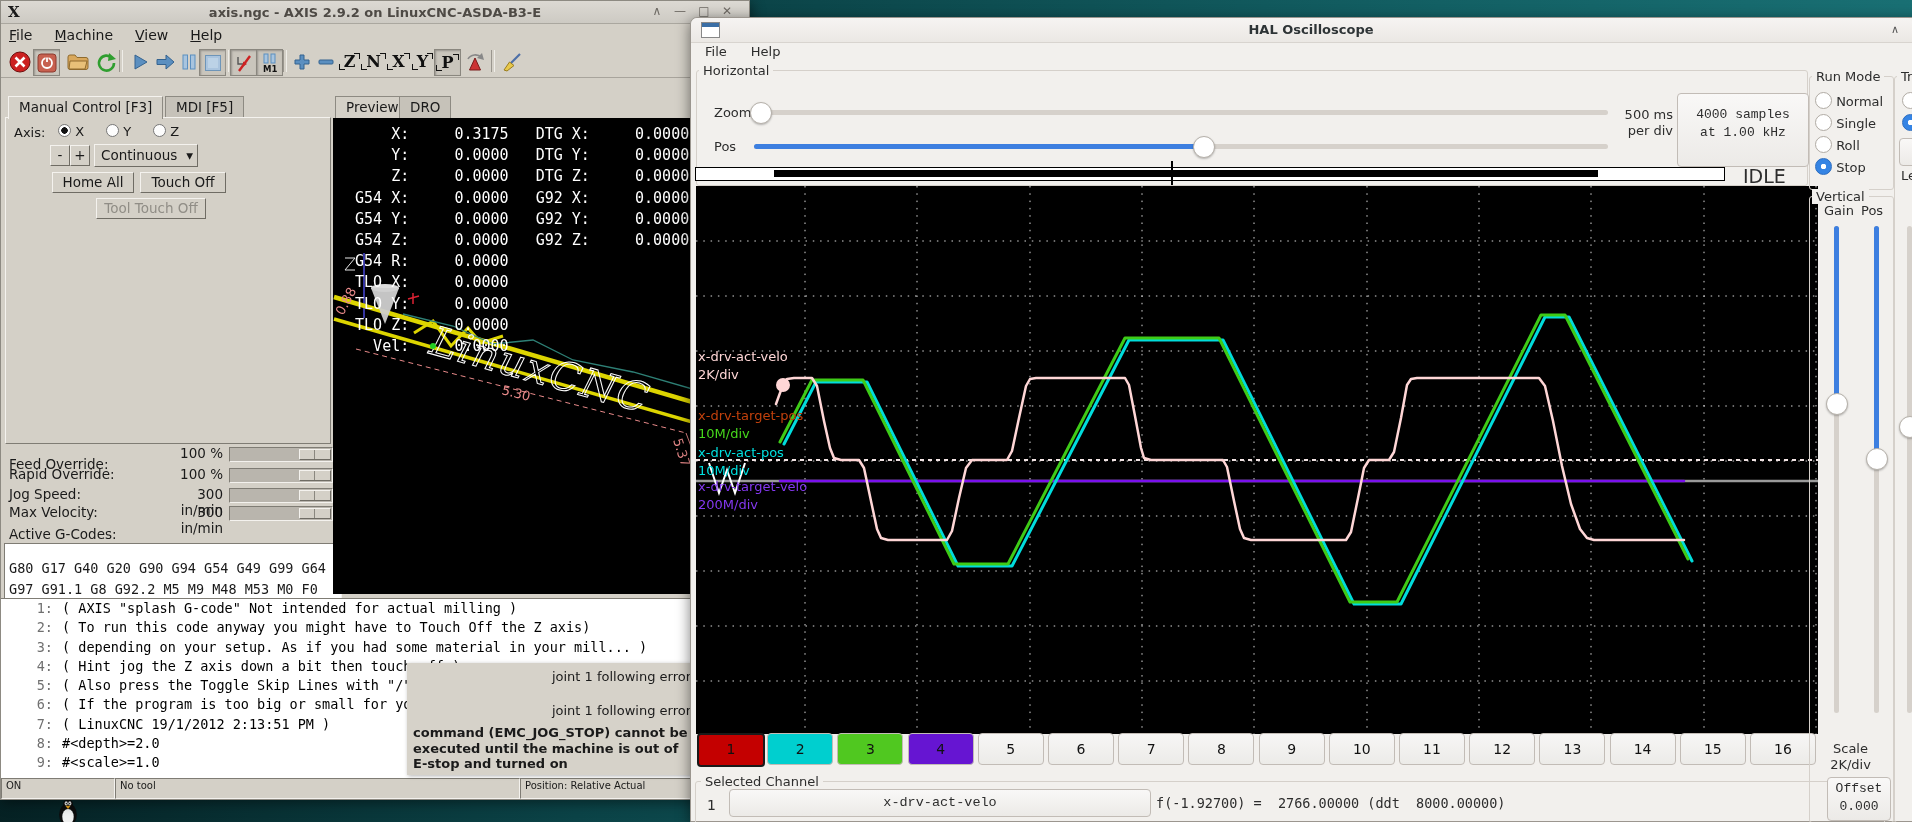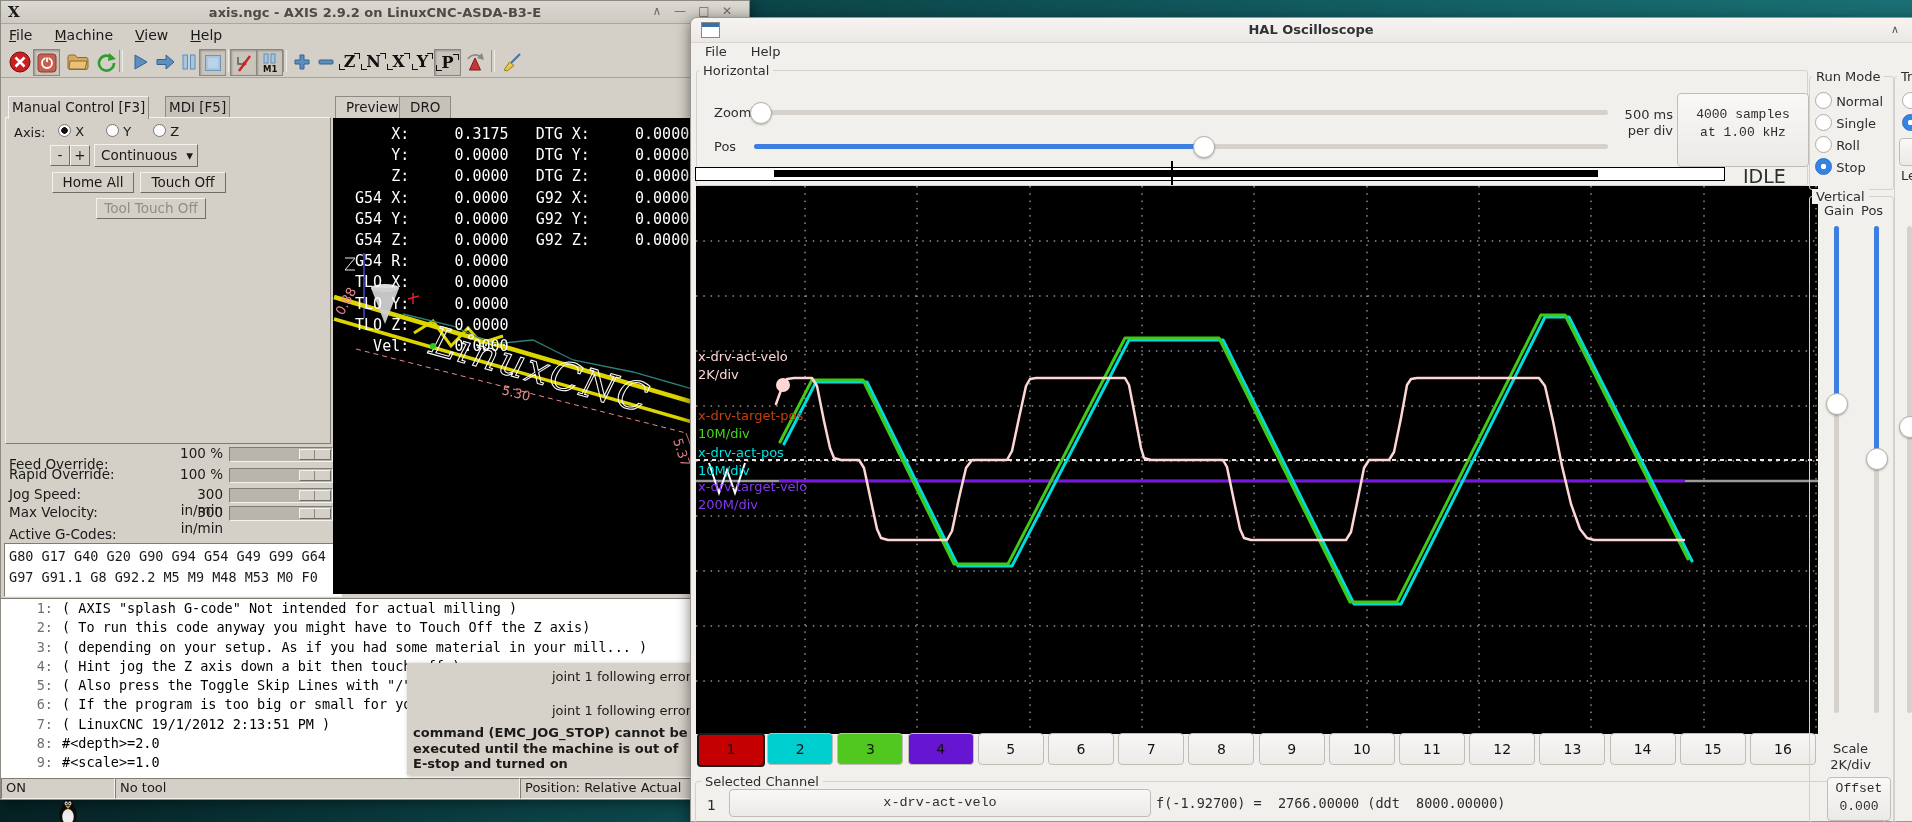--- a/index.html
+++ b/index.html
@@ -21,47 +21,47 @@
   #axis-toolbar{position:absolute;left:0;top:45px;right:0;height:31px;border-bottom:1px solid #a8a49c;}
   .tool{position:absolute;top:3px;width:25px;height:25px;display:flex;align-items:center;justify-content:center;}
   .tool.pressed{border:1px solid #8a877f;background:#c9c5bc;box-shadow:inset 1px 1px 2px rgba(0,0,0,.25);}
   .tool svg{display:block;}
   .tsep{position:absolute;top:4px;width:2px;height:22px;border-left:1px solid #9a968e;border-right:1px solid #efede8;}
   .letter-ic{font-family:"DejaVu Serif","Liberation Serif",serif;font-weight:bold;font-size:16px;color:#111;position:relative;padding:0 3px;}
   .letter-ic:before{content:"";position:absolute;left:-2px;bottom:1px;width:5px;height:5px;border-left:1px solid #111;border-bottom:1px solid #111;}
   .letter-ic:after{content:"";position:absolute;right:-2px;top:1px;width:5px;height:5px;border-right:1px solid #111;border-top:1px solid #111;}
   
   #left-panel{position:absolute;left:4px;top:95px;width:326px;height:348px;}
-  .tab{position:absolute;top:0;height:21px;padding:0 3px;line-height:21px;background:#c6c2b9;border:1px solid #8d8a82;border-bottom:none;font-size:13.5px;}
+  .tab{position:absolute;top:0;height:21px;padding:0 10px;line-height:21px;background:#c6c2b9;border:1px solid #8d8a82;border-bottom:none;font-size:13.5px;}
   .tab.active{background:#d4d0c7;height:22px;z-index:2;border-top:1px solid #f4f2ee;border-left:1px solid #f4f2ee;}
   .panel-frame{position:absolute;left:0;top:21px;right:0;bottom:0;background:#d4d0c7;
      border-top:1px solid #f4f2ee;border-left:1px solid #f4f2ee;border-right:1px solid #7f7c74;border-bottom:1px solid #7f7c74;}
   .gtk-radio{display:inline-block;width:11px;height:11px;border-radius:50%;background:#fdfdfd;border:1px solid #777;vertical-align:-1px;}
   .gtk-radio.sel{background:radial-gradient(circle at 50% 50%, #111 0 3px, #fdfdfd 3.5px);}
   .btn{display:inline-block;text-align:center;background:#d4d0c7;border-top:1px solid #f4f2ee;border-left:1px solid #f4f2ee;border-right:1px solid #6f6c64;border-bottom:1px solid #6f6c64;font-size:13.5px;}
   .btn.disabled{color:#908d86;}
   
   .ovr-label{position:absolute;left:8px;font-size:13.5px;}
   .ovr-slider{position:absolute;left:228px;width:102px;height:13px;background:#b9b5ad;}
   .ovr-handle{position:absolute;right:1px;top:1px;width:30px;height:9px;background:#d4d0c7;border-top:1px solid #f4f2ee;border-left:1px solid #f4f2ee;border-right:1px solid #6f6c64;border-bottom:1px solid #6f6c64;}
   .ovr-handle:after{content:"";position:absolute;left:14px;top:0;bottom:0;border-left:1px solid #8a877f;}
-  #gcodes-box{position:absolute;left:3px;top:542px;width:328px;height:48px;background:#ffffff;font-family:"DejaVu Sans Mono","Liberation Mono",monospace;font-size:13.5px;line-height:21px;padding:2px 4px;white-space:pre;}
+  #gcodes-box{position:absolute;left:3px;top:542px;width:328px;height:48px;background:#ffffff;font-family:"DejaVu Sans Mono","Liberation Mono",monospace;font-size:13.5px;line-height:21px;padding:14px 4px;white-space:pre;}
   
   .ptab{position:absolute;top:95px;height:21px;padding:0 10px;line-height:21px;background:#c6c2b9;border:1px solid #8d8a82;border-bottom:none;font-size:13.5px;}
   .ptab.active{background:#d4d0c7;}
   #preview-canvas{position:absolute;left:332px;top:117px;width:363px;height:476px;background:#000;overflow:hidden;}
   #dro-pre{position:absolute;left:4px;top:6px;margin:0;color:#fff;font-family:"DejaVu Sans Mono","Liberation Mono",monospace;font-size:15px;line-height:21.2px;white-space:pre;}
   
   #text-area{position:absolute;left:0px;top:597px;width:748px;height:179px;background:#fff;border-top:1px solid #7f7c74;overflow:hidden;
      font-family:"DejaVu Sans Mono","Liberation Mono",monospace;font-size:13.5px;line-height:19.3px;white-space:pre;}
   .gl{display:flex;}
   .gl .num{width:52px;text-align:right;color:#707070;flex:none;}
   .gl .txt{margin-left:9px;color:#000;}
   
-  #statusbar{position:absolute;left:0;bottom:0;width:748px;height:21px;display:flex;font-size:13px;}
+  #statusbar{position:absolute;left:0;bottom:0;width:748px;height:21px;display:flex;font-size:10px;}
   .scell{border-top:1px solid #7f7c74;border-left:1px solid #7f7c74;border-right:1px solid #f4f2ee;border-bottom:1px solid #f4f2ee;padding:1px 4px;height:17px;}
   
   #notify{position:absolute;left:407px;top:663px;width:294px;height:112px;background:#d6d2c9;box-shadow:1px 1px 4px rgba(0,0,0,.3);font-size:13px;z-index:5;}
   .nright{position:absolute;right:10px;text-align:right;}
   #notify-body{position:absolute;left:6px;top:62px;width:282px;line-height:15.5px;font-weight:bold;}
   
   #scope-win{position:absolute;left:690px;top:17px;width:1240px;height:803px;background:#f2f0ed;border:1px solid #9b968f;border-radius:7px 7px 0 0;box-shadow:0 3px 14px rgba(0,0,0,.5);z-index:10;font-size:13px;color:#2d2d2d;}
   #scope-title{position:absolute;left:0;top:0;width:1222px;height:24px;border-bottom:1px solid #d8d4cf;border-radius:7px 7px 0 0;background:linear-gradient(#f6f4f2,#ebe8e4);}
   #scope-title .t{position:absolute;left:0;width:1240px;top:4px;text-align:center;font-weight:bold;color:#2e3436;}
   #scope-menus{position:absolute;left:14px;top:26px;height:18px;display:flex;gap:24px;}

